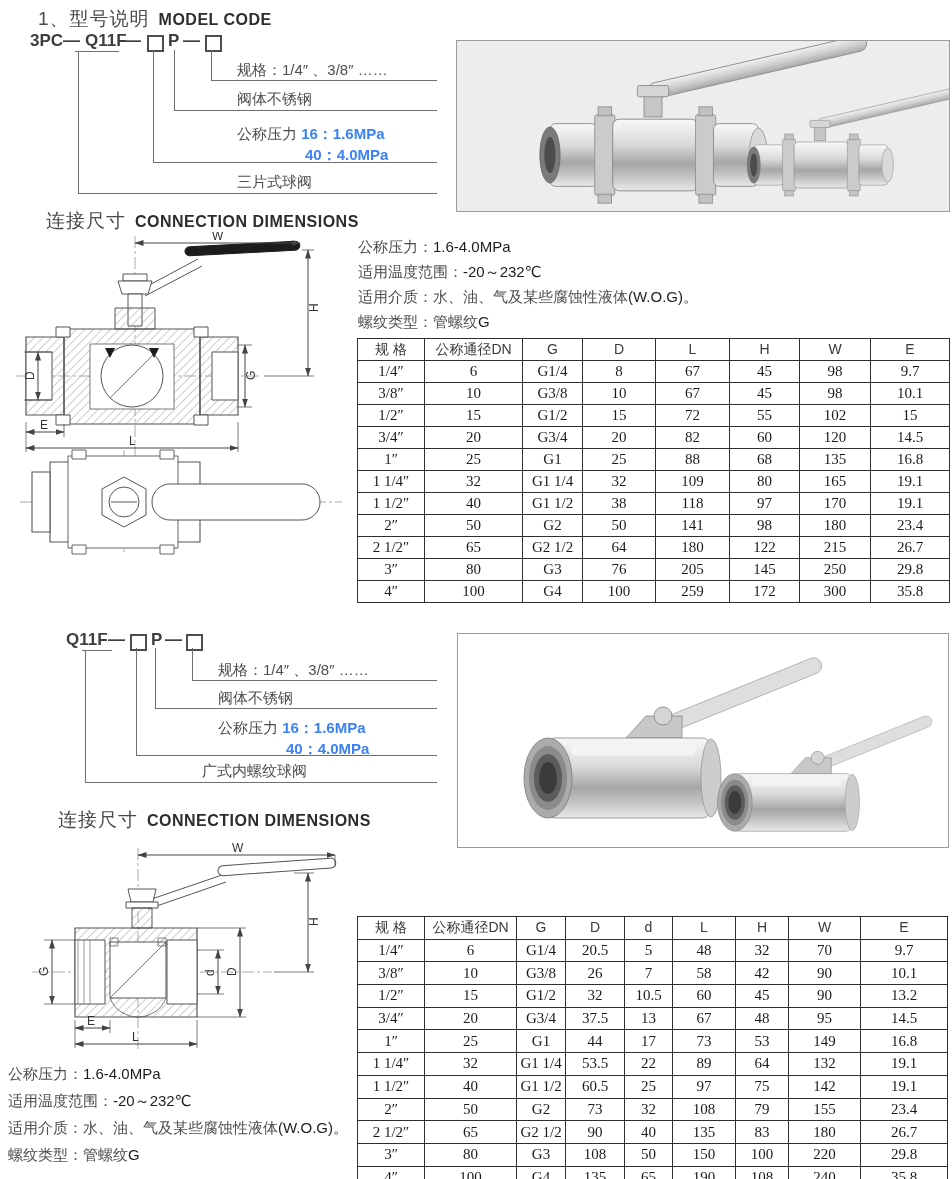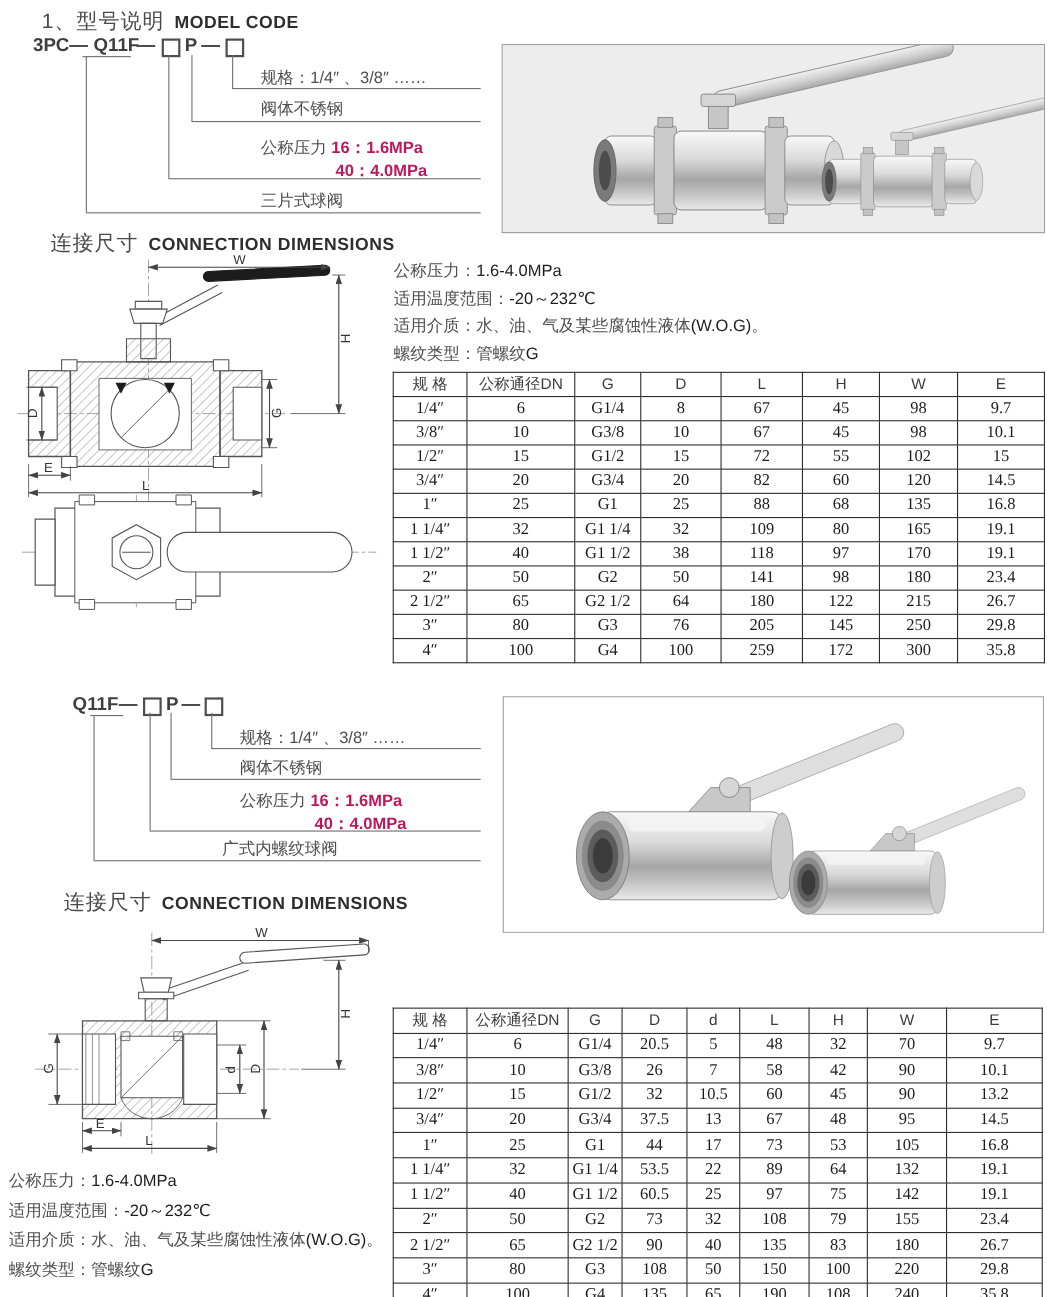--- a/index.html
+++ b/index.html
@@ -10,21 +10,21 @@
   .sec-head-zh { font-size:19px; color:#4a4a4a; letter-spacing:1px;margin-left:28px; }
   .sec-head-en { font-size:16px; color:#2d2d2d; font-weight:bold; letter-spacing:.5px; margin-left:9px; }
 
   .code-token { position:absolute; font-size:17px; font-weight:bold; color:#3e3e3e; }
   .code-box   { position:absolute; width:13px; height:13px; border:2px solid #4d4d4d; background:#fff; }
 
   .vline { position:absolute; width:1px; background:#6e6e6e; }
   .hline { position:absolute; height:1px; background:#6e6e6e; }
 
   .blabel { position:absolute; font-size:15px; color:#4e4e4e; }
-  .blabel .bval { font-weight:bold; color:#be185d; }
+  .blabel .bval { font-weight:bold; color:#3b82f6; }
 
   .spec-block { position:absolute; font-size:15px; color:#4e4e4e; }
   .spec-line  { white-space:nowrap; }
   .spec-line .val { font-weight:normal; color:#1d1d1d; }
   .spec-1 .spec-line { line-height:25px; }
   .spec-2 .spec-line { line-height:27px; }
 
   .photo-box { position:absolute; border:1px solid #9b9b9b; background:#fff; }
 
   table.dim-table { position:absolute; border-collapse:collapse; table-layout:fixed;
@@ -528,21 +528,21 @@
           <td>14.5</td>
         </tr>
         <tr>
           <td>1″</td>
           <td>25</td>
           <td>G1</td>
           <td>44</td>
           <td>17</td>
           <td>73</td>
           <td>53</td>
-          <td>105</td>
+          <td>149</td>
           <td>16.8</td>
         </tr>
         <tr>
           <td>1 1/4″</td>
           <td>32</td>
           <td>G1 1/4</td>
           <td>53.5</td>
           <td>22</td>
           <td>89</td>
           <td>64</td>

